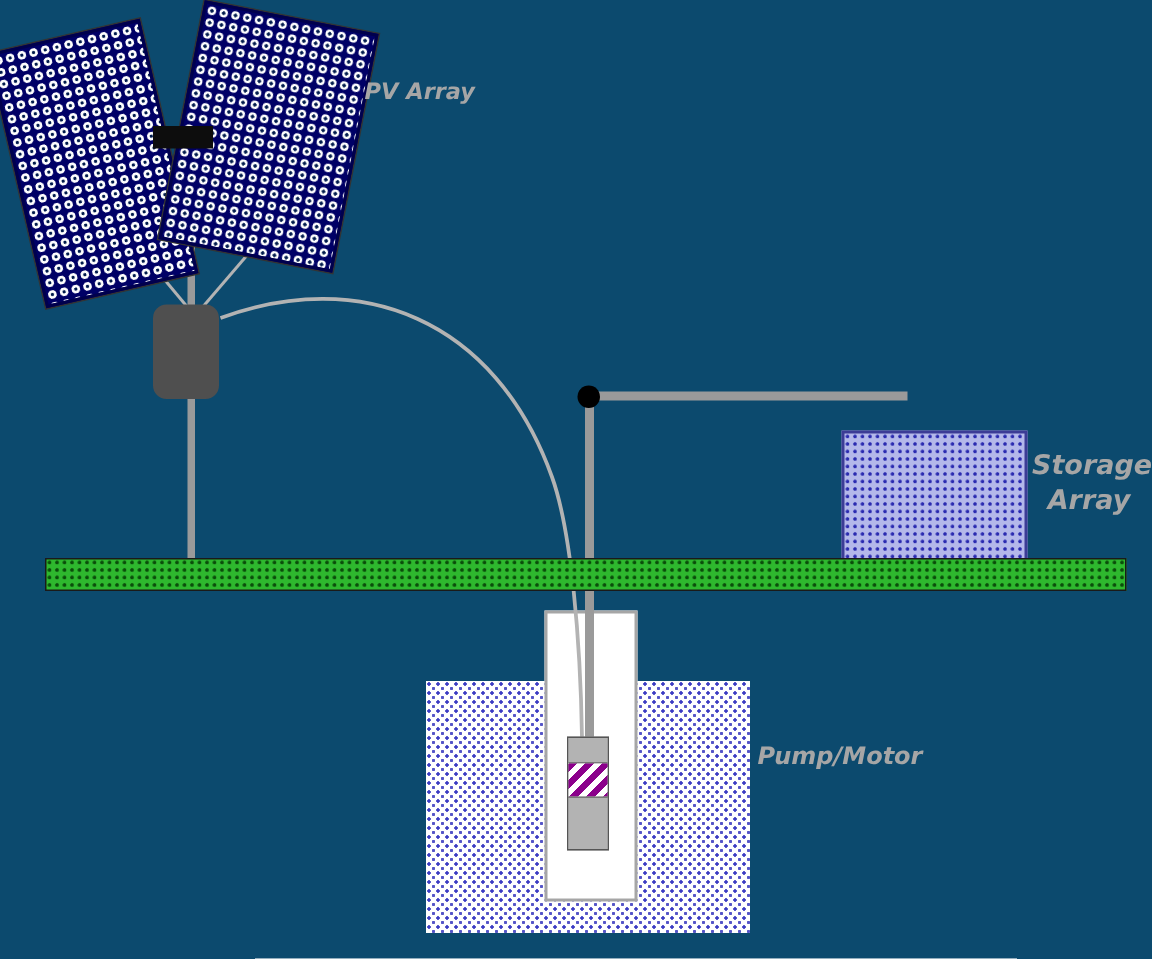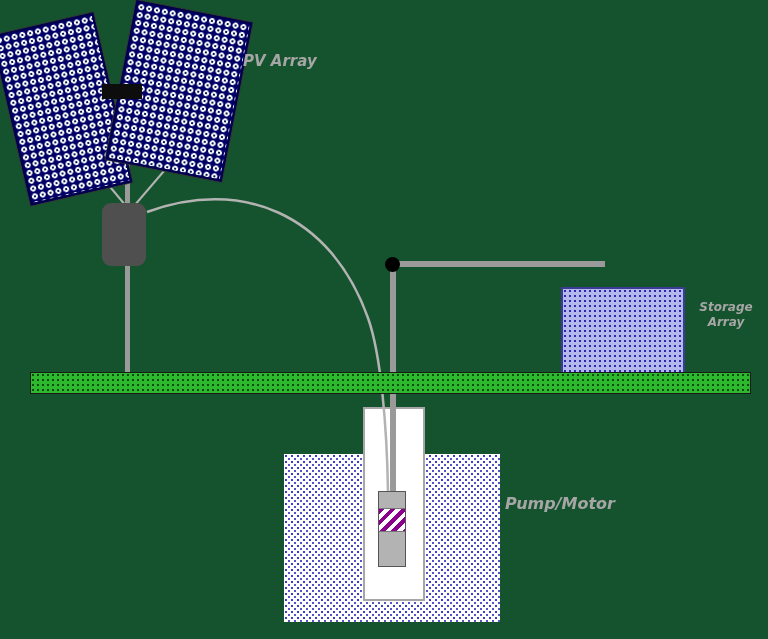--- a/index.html
+++ b/index.html
@@ -1,17 +1,17 @@
 <!DOCTYPE html>
 <html><head>
 <meta charset="utf-8">
 <style>
   html,body{margin:0;padding:0;background:#fff;}
   .stage{
-    position:relative;width:768px;height:639px;background:#14532d;overflow:hidden;
+    position:relative;width:768px;height:639px;background:#0c4a6e;overflow:hidden;
     font-family:"DejaVu Sans","Liberation Sans",sans-serif;
   }
   .abs{position:absolute;}
 
   
   .pv-panel{
     background-color:#000066;
     background-image:radial-gradient(circle at 4px 4px,#001a4d 1px,#ffffff 1.3px 2.7px,rgba(0,0,0,0) 3.1px);
     background-size:8px 8px;
     border:2px solid #00004d;
@@ -73,21 +73,21 @@
   }
   .pump-body{flex:1;background:#b3b3b3;}
 
   
   .lbl{
     color:#a6a6a6;font-weight:bold;font-style:italic;font-size:15px;line-height:1.25;
     z-index:6;white-space:nowrap;
   }
   .lbl-pv{left:243px;top:52px;}
   .lbl-ctrl{left:178px;top:220px;width:112px;text-align:center;white-space:normal;}
-  .lbl-tank{left:688px;top:300px;width:76px;text-align:center;white-space:normal;font-size:12px;}
+  .lbl-tank{left:688px;top:300px;width:76px;text-align:center;white-space:normal;font-size:18px;}
   .lbl-pump{left:505px;top:494px;font-size:16px;}
 </style>
 </head>
 <body>
 
 <div class="stage">
 
   <div class="abs water"></div>
 
   <div class="abs casing"></div>

